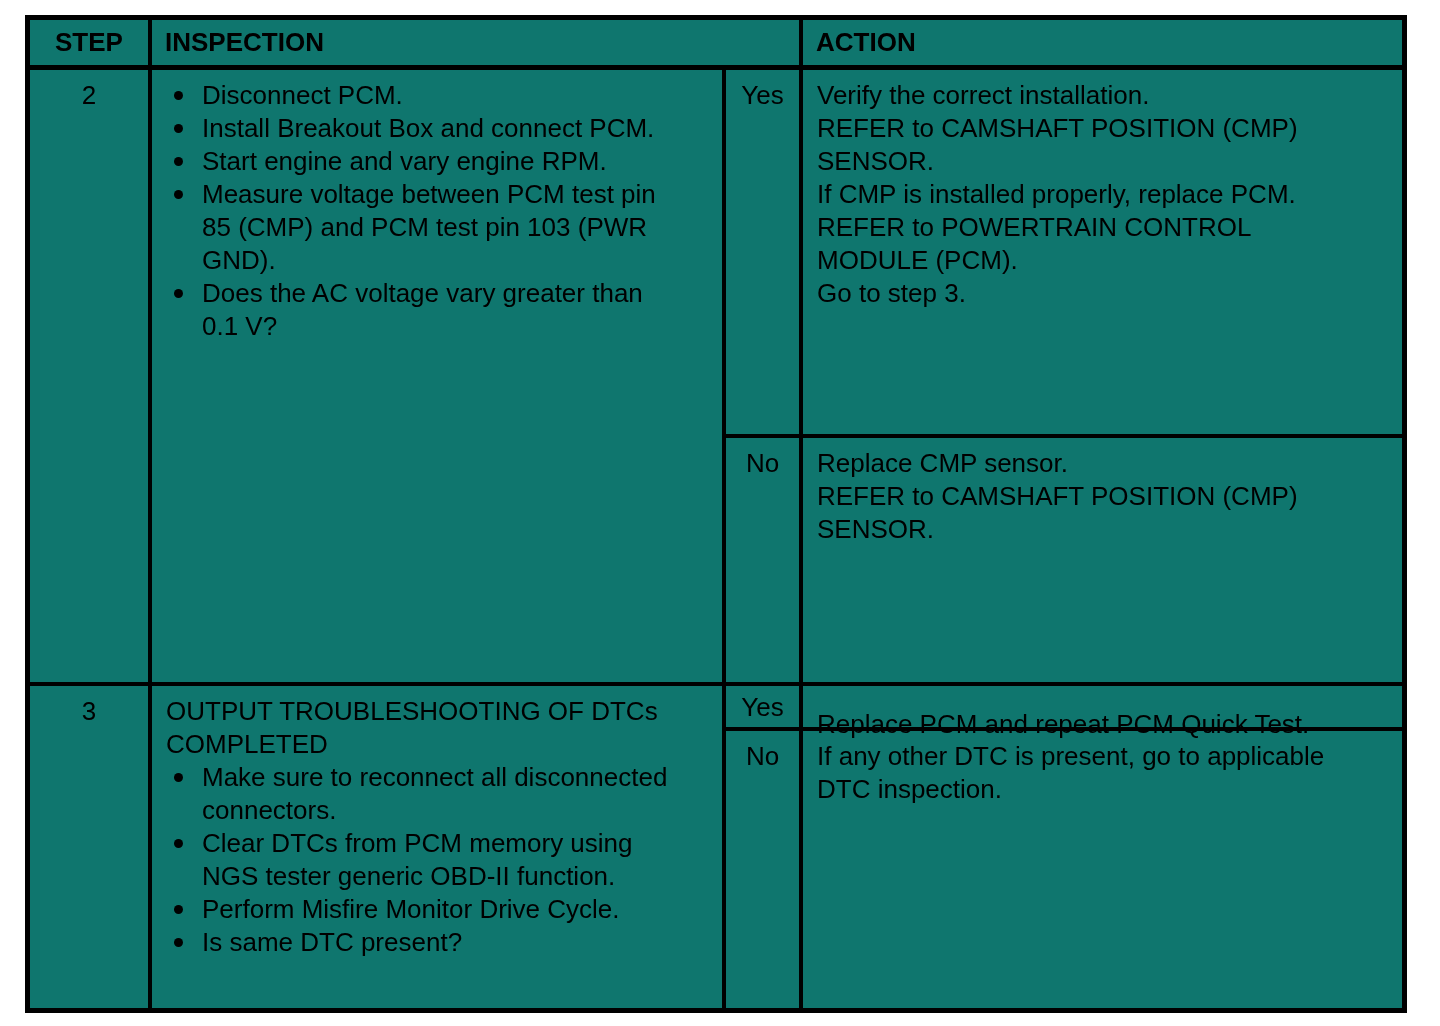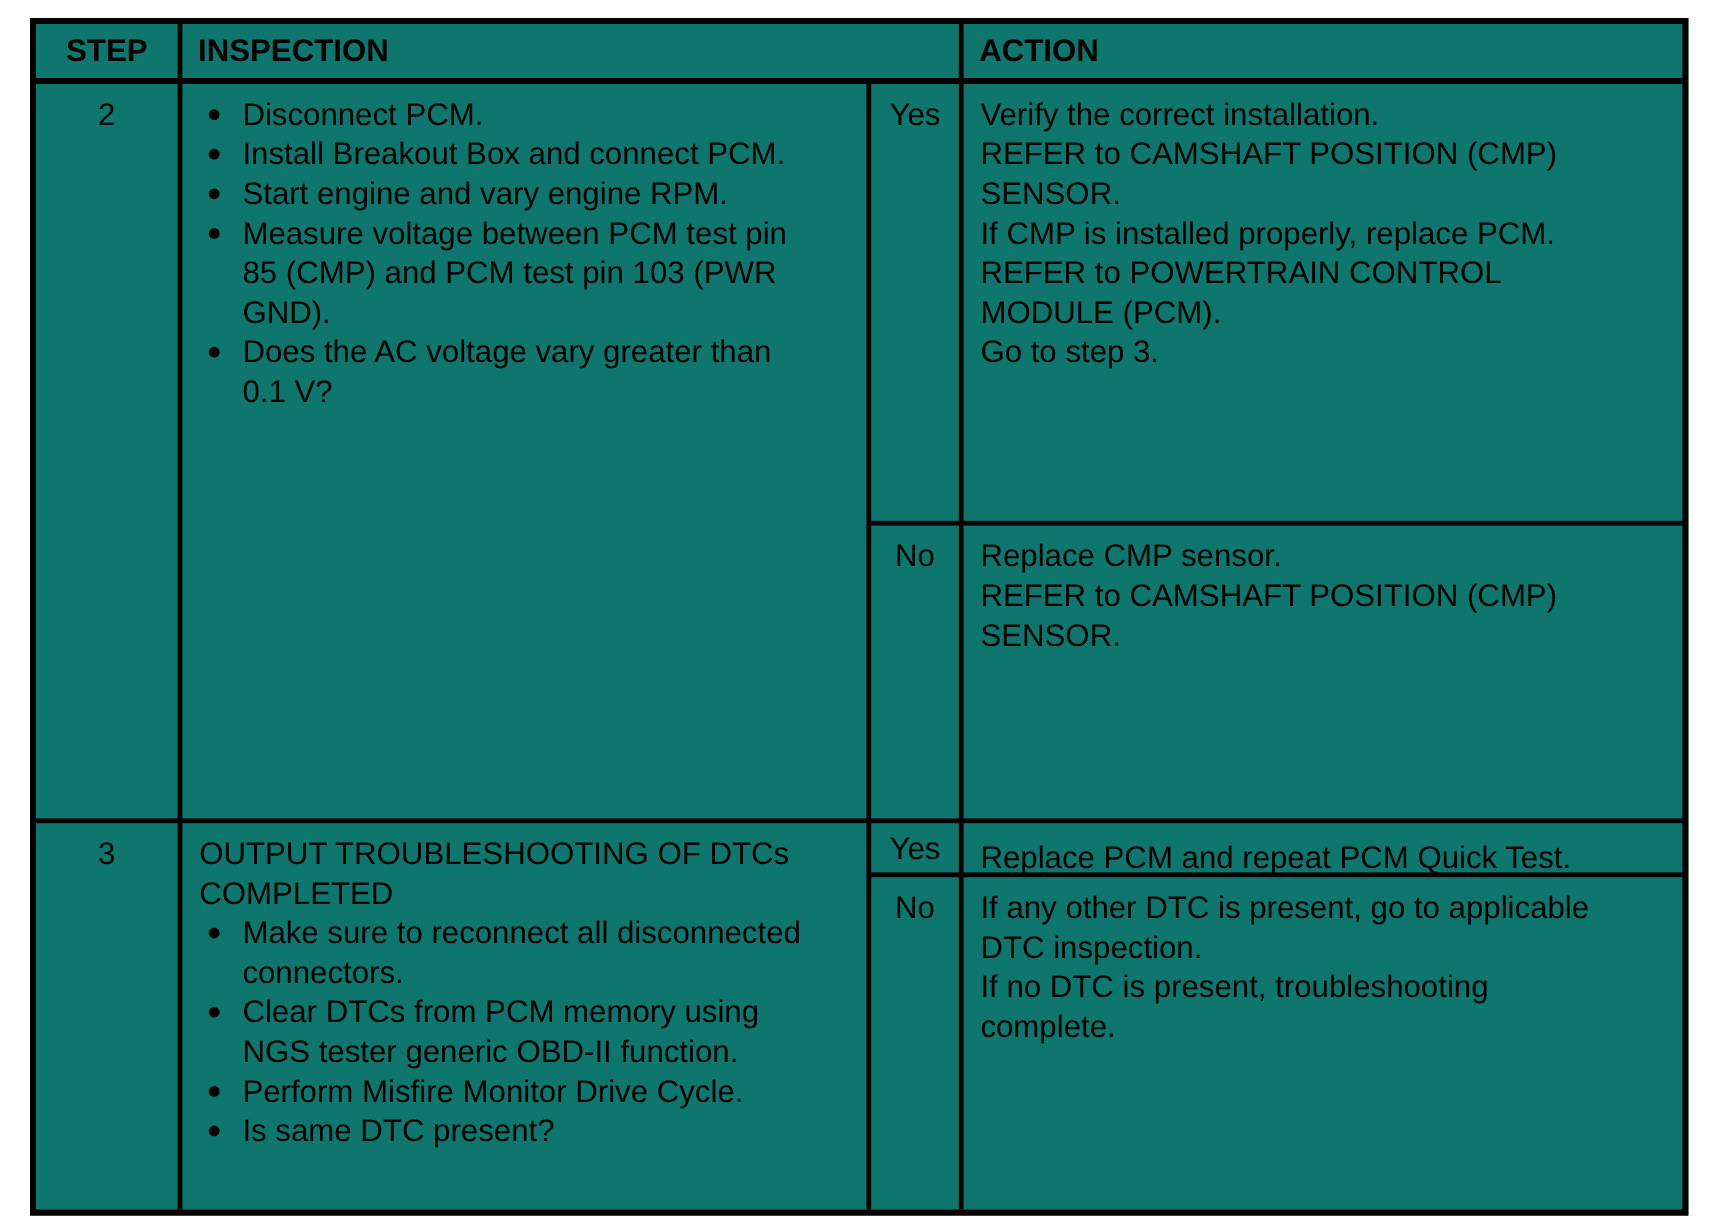--- a/index.html
+++ b/index.html
@@ -104,24 +104,23 @@
 
     <div class="cell insp s3insp br">
       <div class="insp-title">OUTPUT TROUBLESHOOTING OF DTCs COMPLETED</div>
       <div class="bullet">Make sure to reconnect all disconnected connectors.</div>
       <div class="bullet">Clear DTCs from PCM memory using NGS tester generic OBD-II function.</div>
       <div class="bullet">Perform Misfire Monitor Drive Cycle.</div>
       <div class="bullet bold">Is same DTC present?</div>
     </div>
 
     <div class="cell yn pt5 s3yes br bb">Yes</div>
-    <div class="cell act s3yesact bb" style="padding-top:12px;">
+    <div class="cell act s3yesact bb" style="padding-top:22px;">
       <div>Replace PCM and repeat PCM Quick Test.</div>
     </div>
 
     <div class="cell yn pt9 s3no br">No</div>
     <div class="cell act s3noact" style="padding-top:9px;">
       <div>If any other DTC is present, go to applicable DTC inspection.</div>
-      <div>If no DTC is present, troubleshooting complete.</div>
     </div>
 
   </div>
 </div>
 
 </body></html>

